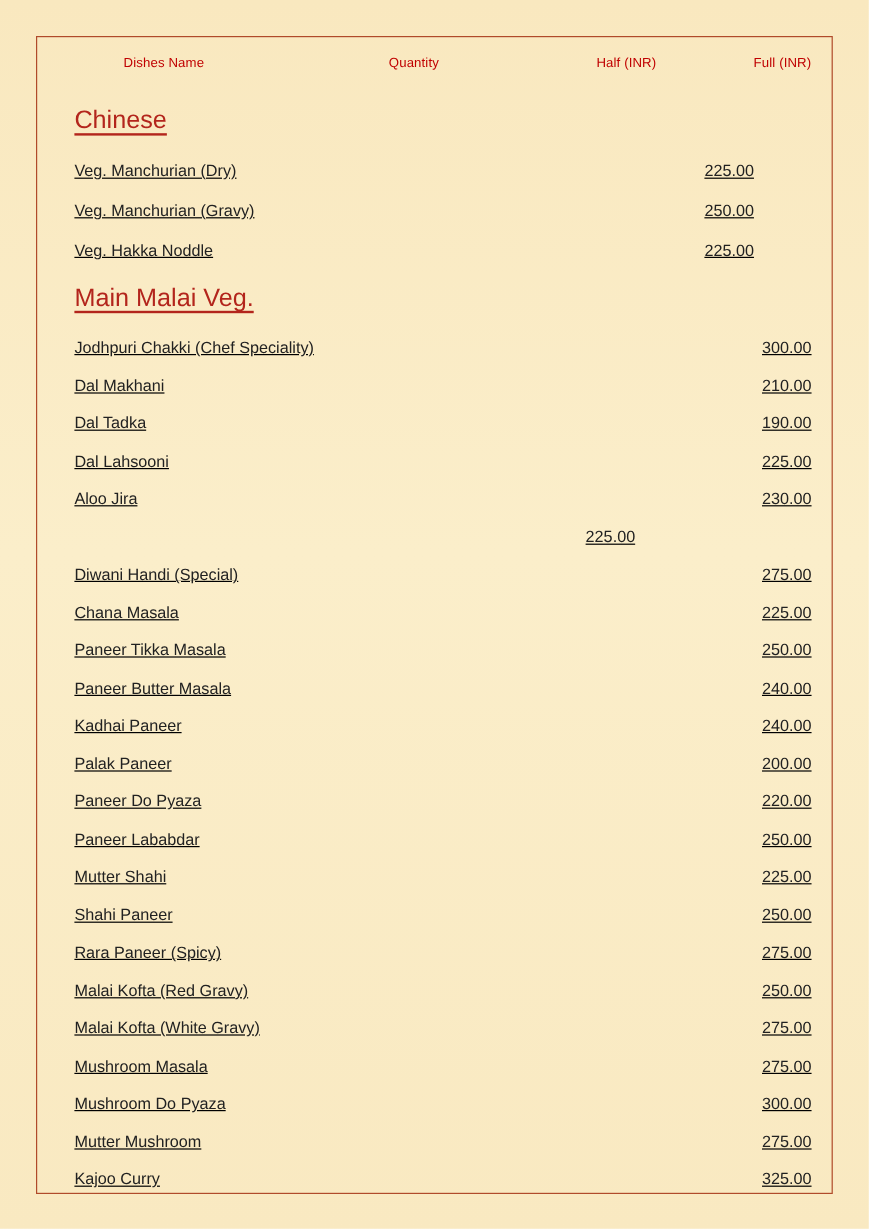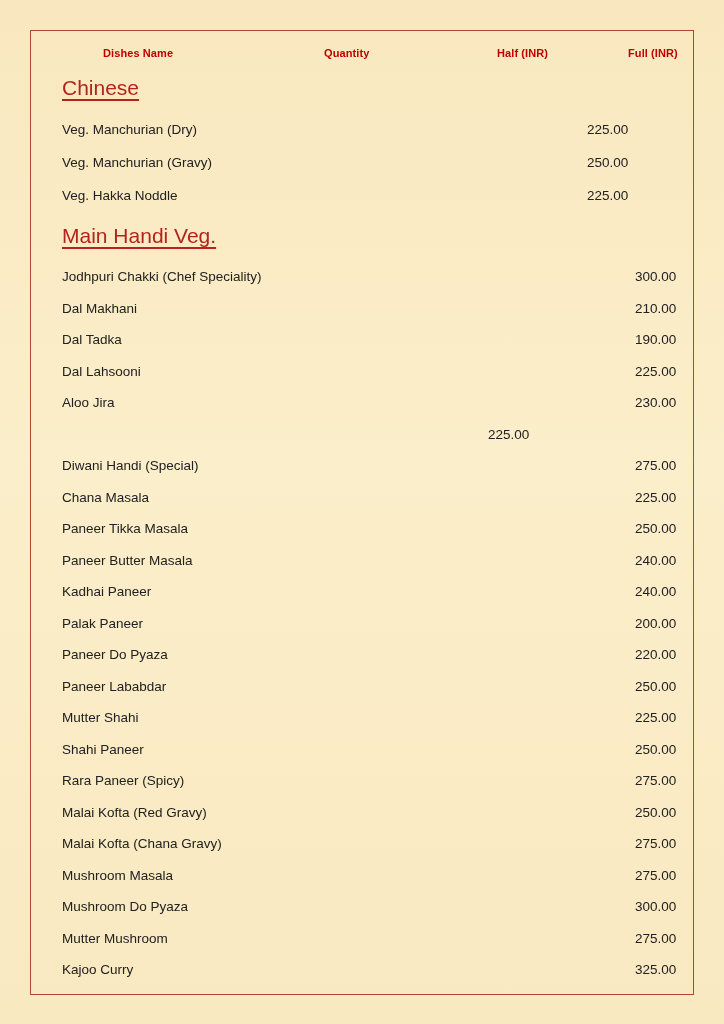--- a/index.html
+++ b/index.html
@@ -27,42 +27,42 @@
   }
   .header-row {
     display: grid;
     grid-template-columns: 221px 173px 131px 1fr;
     align-items: center;
     padding-top: 14px;
     height: 15px;
   }
   .header-row span {
     font-size: 11px;
-    font-weight: bold;
+    font-weight: normal;
     color: #c00000;
     letter-spacing: 0.1px;
     padding-left: 41px;
   }
   .section-title {
     margin: 0;
     font-size: 21px;
     font-weight: 400;
     color: #b3251c;
     line-height: 30px;
     text-decoration: underline;
     text-decoration-color: #b3251c;
     text-decoration-thickness: 2px;
     text-underline-offset: 4px;
     display: inline-block;
   }
   .section { display: block; }
   .section .title-wrap { line-height: 30px; }
-  #sections > section:nth-child(1) .title-wrap { margin-top: 13px; }
+  #sections > section:nth-child(1) .title-wrap { margin-top: 26px; }
   #sections > section:nth-child(2) .title-wrap { margin-top: 9px; }
-  .rows { margin-top: 8px; }
+  .rows { margin-top: 8px; text-decoration: underline; }
   .menu-row {
     display: grid;
     grid-template-columns: 221px 173px 131px 1fr;
     align-items: center;
   }
   #sections > section:nth-child(1) .menu-row { height: 33px; }
   #sections > section:nth-child(2) .menu-row { height: 31.5px; gap: 16px; }
   .menu-row span {
     font-size: 13.5px;
     color: #212121;
@@ -103,21 +103,21 @@
     <span>Veg. Hakka Noddle</span>
     <span></span>
     <span></span>
     <span>225.00</span>
   </div>
 </div>
   </section>
 
   <section class="section">
     <div class="title-wrap">
-      <h2 class="section-title">Main Handi Veg.</h2>
+      <h2 class="section-title">Main Malai Veg.</h2>
     </div>
     <div class="rows">
   <div class="menu-row">
     <span>Jodhpuri Chakki (Chef Speciality)</span>
     <span></span>
     <span></span>
     <span>300.00</span>
   </div>
 
   <div class="menu-row">
@@ -232,21 +232,21 @@
   </div>
 
   <div class="menu-row">
     <span>Malai Kofta (Red Gravy)</span>
     <span></span>
     <span></span>
     <span>250.00</span>
   </div>
 
   <div class="menu-row">
-    <span>Malai Kofta (Chana Gravy)</span>
+    <span>Malai Kofta (White Gravy)</span>
     <span></span>
     <span></span>
     <span>275.00</span>
   </div>
 
   <div class="menu-row">
     <span>Mushroom Masala</span>
     <span></span>
     <span></span>
     <span>275.00</span>

